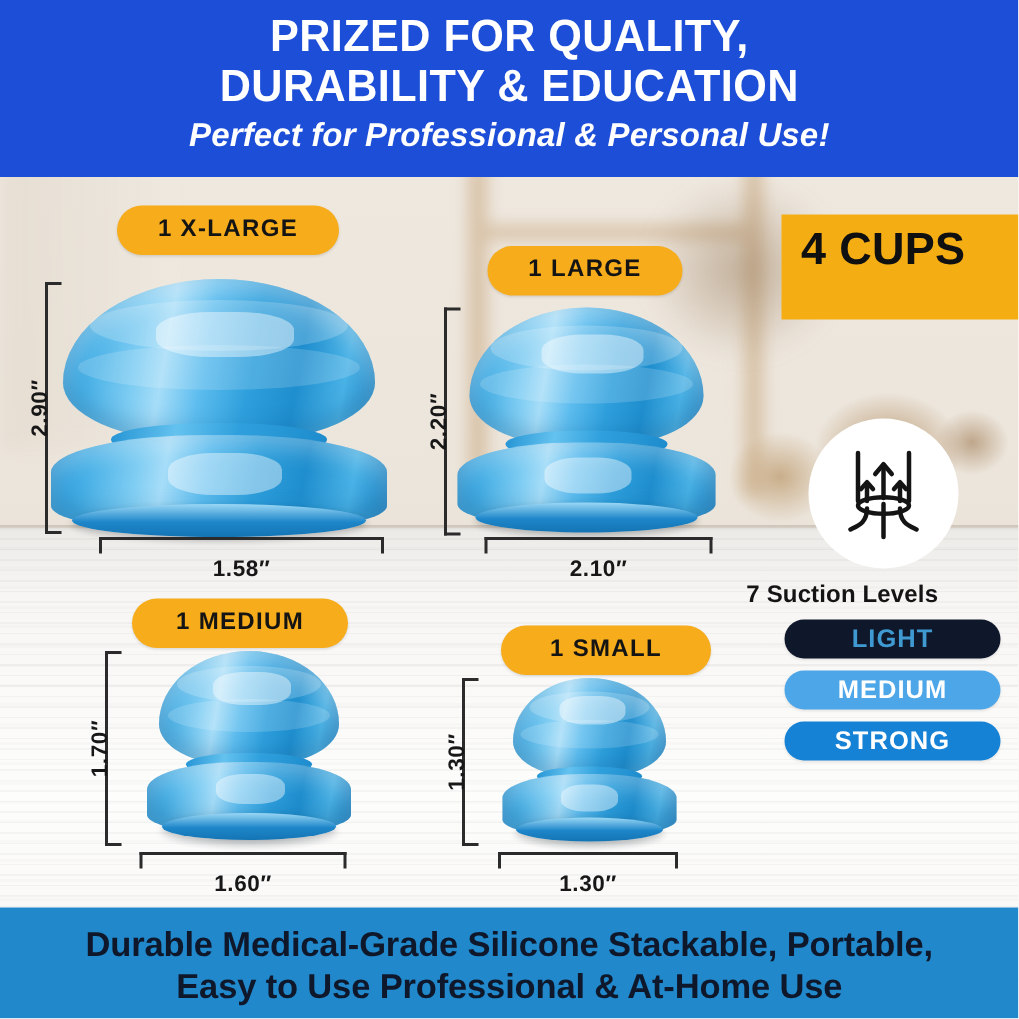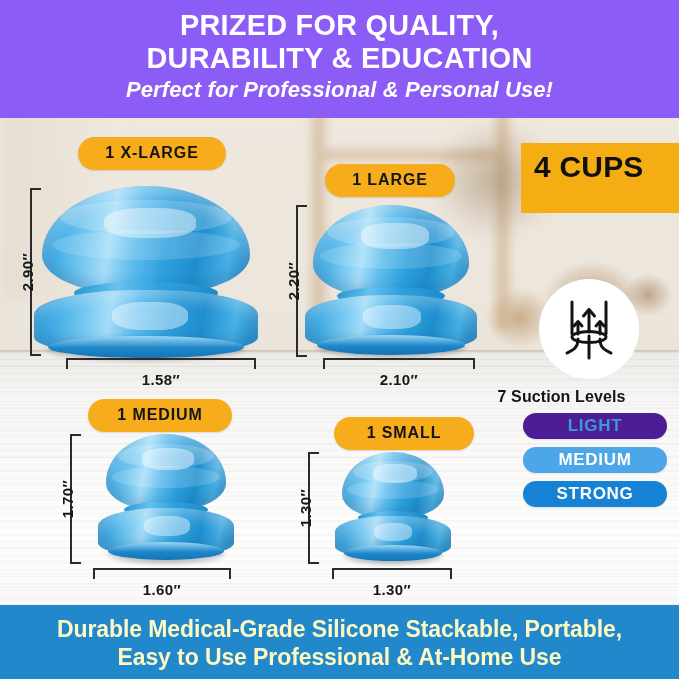--- a/index.html
+++ b/index.html
@@ -66,21 +66,21 @@
       linear-gradient(to bottom, #eceae7 0%, #f7f6f4 14%, #fdfdfc 55%, #f6f5f3 100%);
   }
   .table-edge {
     position: absolute; left: 0; right: 0; top: 350px; height: 5px;
     background: linear-gradient(to bottom, rgba(180,170,158,.55), rgba(255,255,255,0));
   }
 
   
   .band-top {
     position: absolute; left: 0; top: 0; width: 679px; height: 118px;
-    background: #8b5cf6;
+    background: #1d4ed8;
     text-align: center;
     padding-top: 8px;
   }
   .hl1, .hl2 {
     color: #ffffff;
     font-weight: 700;
     font-size: 30px;
     line-height: 33px;
     letter-spacing: .3px;
     font-stretch: condensed;
@@ -99,21 +99,21 @@
   }
 
   
   .band-bottom {
     position: absolute; left: 0; bottom: 0; width: 679px; height: 74px;
     background: #2088cb;
     text-align: center;
     padding-top: 10px;
   }
   .fl {
-    color: #fef9c3;
+    color: #0f172a;
     font-weight: 700;
     font-size: 23px;
     line-height: 28px;
     letter-spacing: -.1px;
     white-space: nowrap;
   }
 
   
   .badge {
     position: absolute;
@@ -161,21 +161,21 @@
     font-size: 16px; font-weight: 700; letter-spacing: .1px;
   }
   .levels-title span { position: relative; left: 222px; }
   .lvl {
     position: absolute; left: 523px; width: 144px; height: 26px;
     border-radius: 999px;
     text-align: center; line-height: 26px;
     font-size: 17px; font-weight: 700; letter-spacing: .7px;
     box-shadow: 0 1px 2px rgba(0,0,0,.10);
   }
-  .lvl-light  { top: 413px; background: #4c1d95; color: #3f9ad2; }
+  .lvl-light  { top: 413px; background: #0f172a; color: #3f9ad2; }
   .lvl-medium { top: 447px; background: #4da6e8; color: #ffffff; }
   .lvl-strong { top: 481px; background: #1682d6; color: #ffffff; }
 
   
   .cup { position: absolute; }
   .cup .dome, .cup .base {
     position: absolute; left: 0;
     background:
       linear-gradient(100deg,
         #2a9ada 0%, #47b0e6 12%, #7fcdf3 26%, #a6ddf8 34%,

